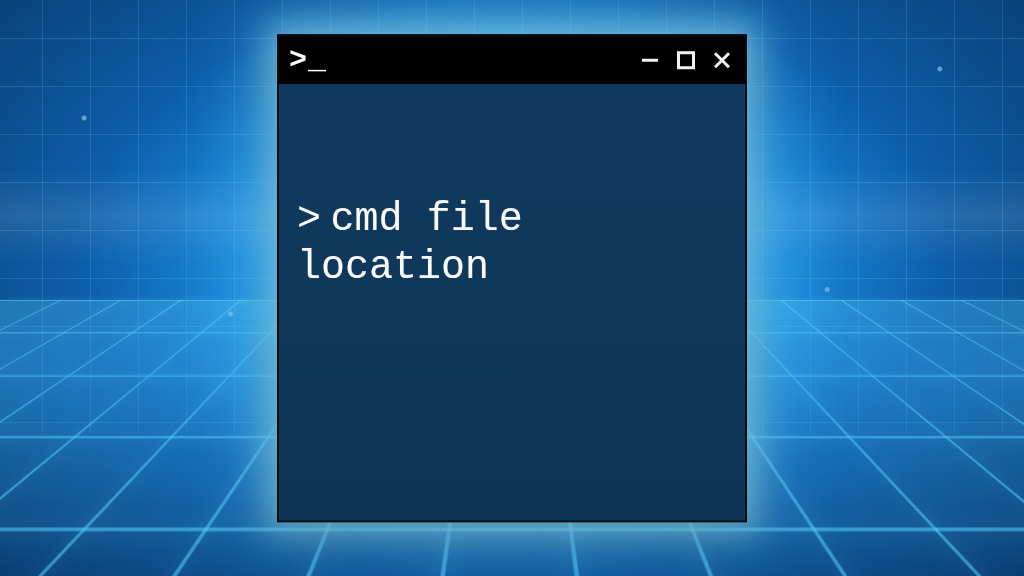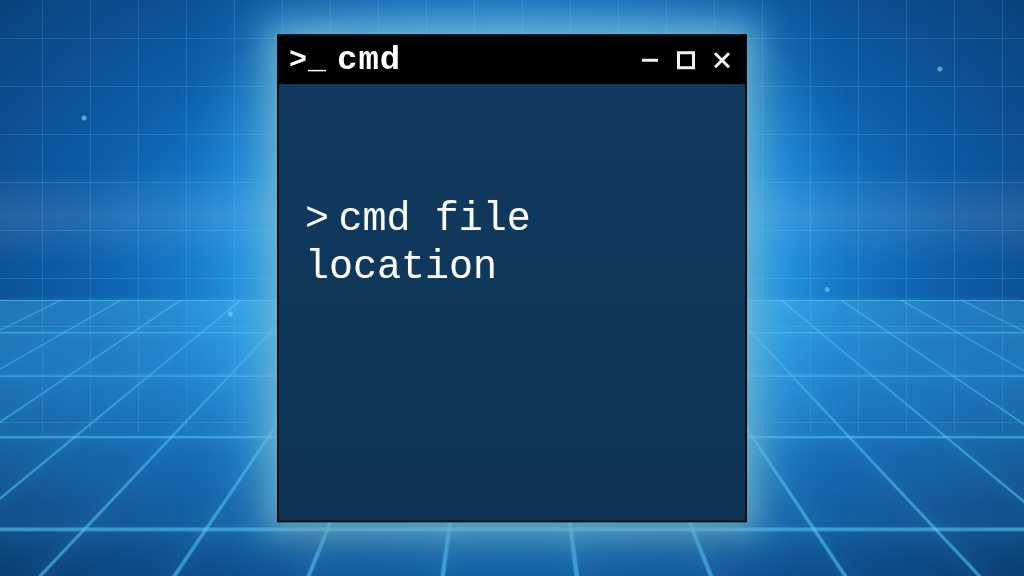--- a/index.html
+++ b/index.html
@@ -98,42 +98,41 @@
     .win-btn {
       width: 22px; height: 22px; display:inline-flex; align-items:center; justify-content:center;
       color:#f2f2f2; cursor: default;
     }
     .win-btn svg { display:block; }
 
     .term-body {
       position:absolute; top:48px; left:0; right:0; bottom:0;
       background: linear-gradient(180deg, #103a5f 0%, #0d3455 100%);
       color: #fafafa;
-      padding: 14px 26px;
+      padding: 14px 18px;
       font-family: "Consolas","Courier New",monospace;
       font-size: 40px;
       line-height: 1.22;
       white-space: pre-wrap;
       word-break: break-word;
       text-shadow: 0 0 1px rgba(255,255,255,0.3);
     }
     .term-line .prompt-char { margin-right: 0.4ch; }
   </style>
 </head>
 <body>
 
 <div class="bg">
   <div class="glow-center"></div>
   <div class="floor"></div>
 </div>
 
 <div class="window">
   <div class="titlebar">
     <span class="prompt-icon">&gt;_</span>
-    <span class="title">cmd</span>
     <span class="spacer"></span>
     <div class="win-controls">
       <span class="win-btn" title="Minimize">
         <svg width="20" height="20" viewBox="0 0 20 20">
             <line x1="2" y1="10" x2="18" y2="10" stroke="#f2f2f2" stroke-width="3"></line>
           </svg>
       </span>
       <span class="win-btn" title="Maximize">
         <svg width="20" height="20" viewBox="0 0 20 20">
             <rect x="2.5" y="2.5" width="15" height="15" fill="none" stroke="#f2f2f2" stroke-width="3"></rect>

